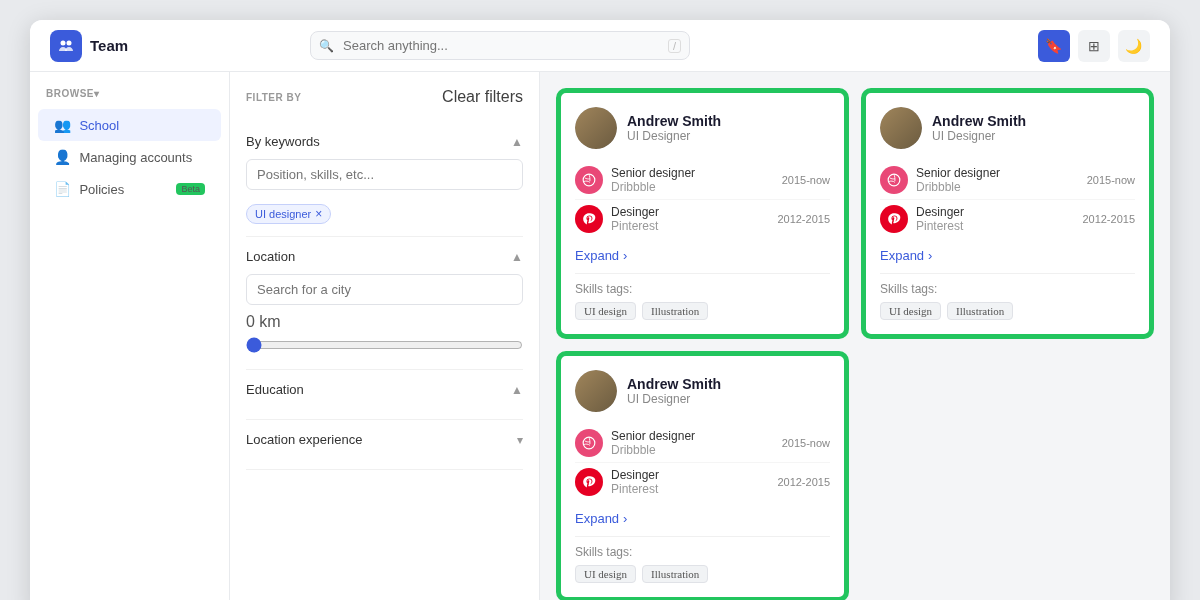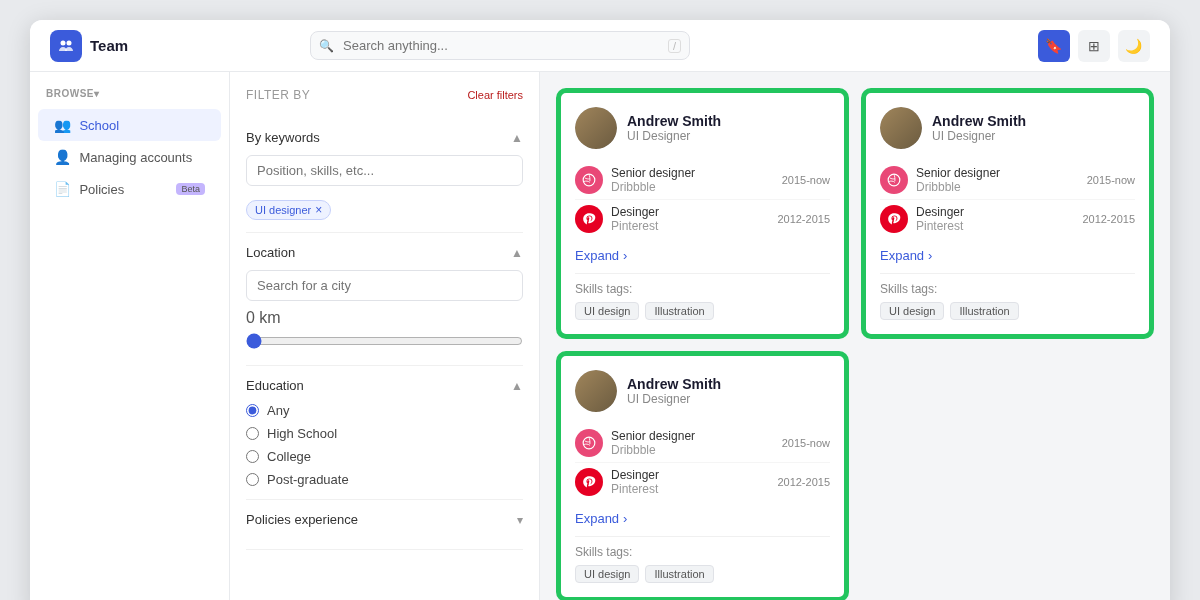--- a/index.html
+++ b/index.html
@@ -130,21 +130,21 @@
       margin: 0 8px;
     }
     .sidebar-item.active {
       background: #eef2ff;
       color: #3b5bdb;
       font-weight: 500;
     }
     .sidebar-item .icon { font-size: 14px; }
     .sidebar-item .beta-badge {
       margin-left: auto;
-      background: #c4b5fd;
+      background: #22c55e;
       color: #555;
       font-size: 9px;
       padding: 1px 5px;
       border-radius: 4px;
       font-weight: 500;
     }
 
     
     .filter-panel {
       width: 310px;
@@ -154,29 +154,29 @@
       flex-shrink: 0;
       overflow-y: auto;
     }
     .filter-header {
       display: flex;
       align-items: center;
       justify-content: space-between;
       margin-bottom: 16px;
     }
     .filter-label {
-      font-size: 12px;
-      font-weight: 400;
+      font-size: 10px;
+      font-weight: 700;
       color: #999;
       text-transform: uppercase;
       letter-spacing: 0.5px;
     }
     .clear-filters {
-      font-size: 11px;
-      color: #b91c1c;
+      font-size: 16px;
+      color: #404040;
       cursor: pointer;
       border: none;
       background: none;
       margin-left: 12px;
     }
     .filter-section {
       border-bottom: 1px solid #f0f0f0;
       padding: 12px 0;
     }
     .filter-section-header {
@@ -305,21 +305,21 @@
       font-weight: 500;
       cursor: pointer;
       margin-bottom: 10px;
       border: none;
       background: none;
       padding: 0;
     }
     .divider { border: none; border-top: 1px solid #f0f0f0; margin: 8px 0; }
     .skills-section { }
     .skills-label { font-size: 12px; color: #888; margin-bottom: 6px; }
-    .skills-tags { display: flex; gap: 6px; flex-wrap: wrap; }
+    .skills-tags { display: flex; gap: 6px; flex-wrap: wrap; font-family: Liberation Serif, serif; }
     .skill-tag {
       font-size: 11px;
       color: #555;
       background: #f1f3f5;
       border: 1px solid #e0e2e7;
       border-radius: 4px;
       padding: 2px 8px;
     }
   </style>
 </head>
@@ -401,43 +401,25 @@
         <input type="text" class="filter-input" placeholder="Search for a city" style="">
         <div class="range-label">0 km</div>
         <input type="range" class="range-slider" min="0" max="500" value="0" style="">
       </div>
 
       <div class="filter-section">
         <div class="filter-section-header">
           <span>Education</span>
           <span class="chevron">▲</span>
         </div>
-        <div class="radio-group">
-          <label class="radio-item">
-            <input type="radio" name="education" checked="" style="">
-            <span>Any</span>
-          </label>
-          <label class="radio-item">
-            <input type="radio" name="education" style="">
-            <span>High School</span>
-          </label>
-          <label class="radio-item">
-            <input type="radio" name="education" style="">
-            <span>College</span>
-          </label>
-          <label class="radio-item">
-            <input type="radio" name="education" style="">
-            <span>Post-graduate</span>
-          </label>
-        </div>
       </div>
 
       <div class="filter-section">
         <div class="filter-section-header">
-          <span>Policies experience</span>
+          <span>Location experience</span>
           <span class="chevron">▾</span>
         </div>
       </div>
     </div>
 
     <div class="results-area">
 
       <div class="person-card">
         <div class="person-header">
           <div class="avatar">

